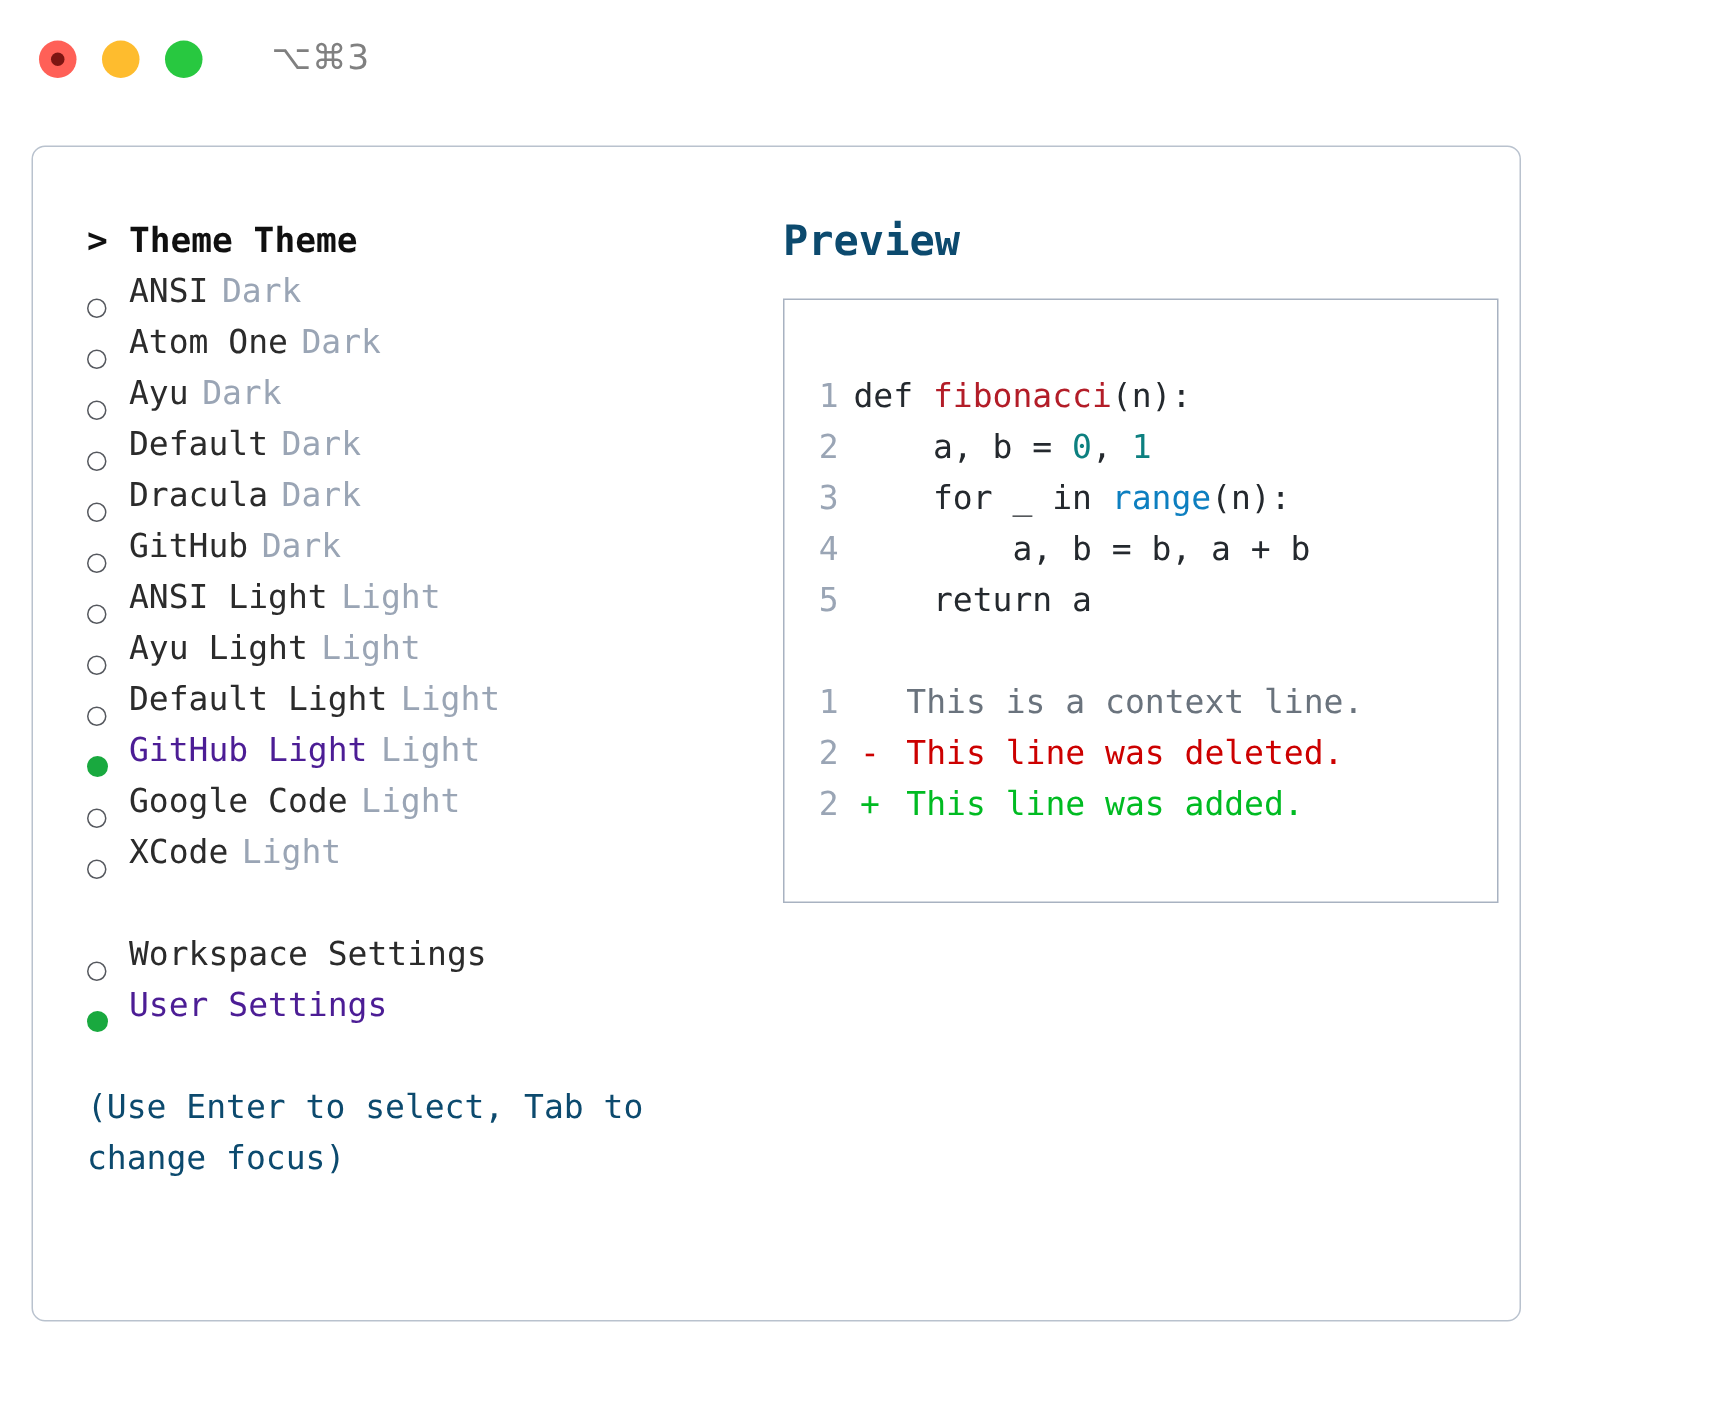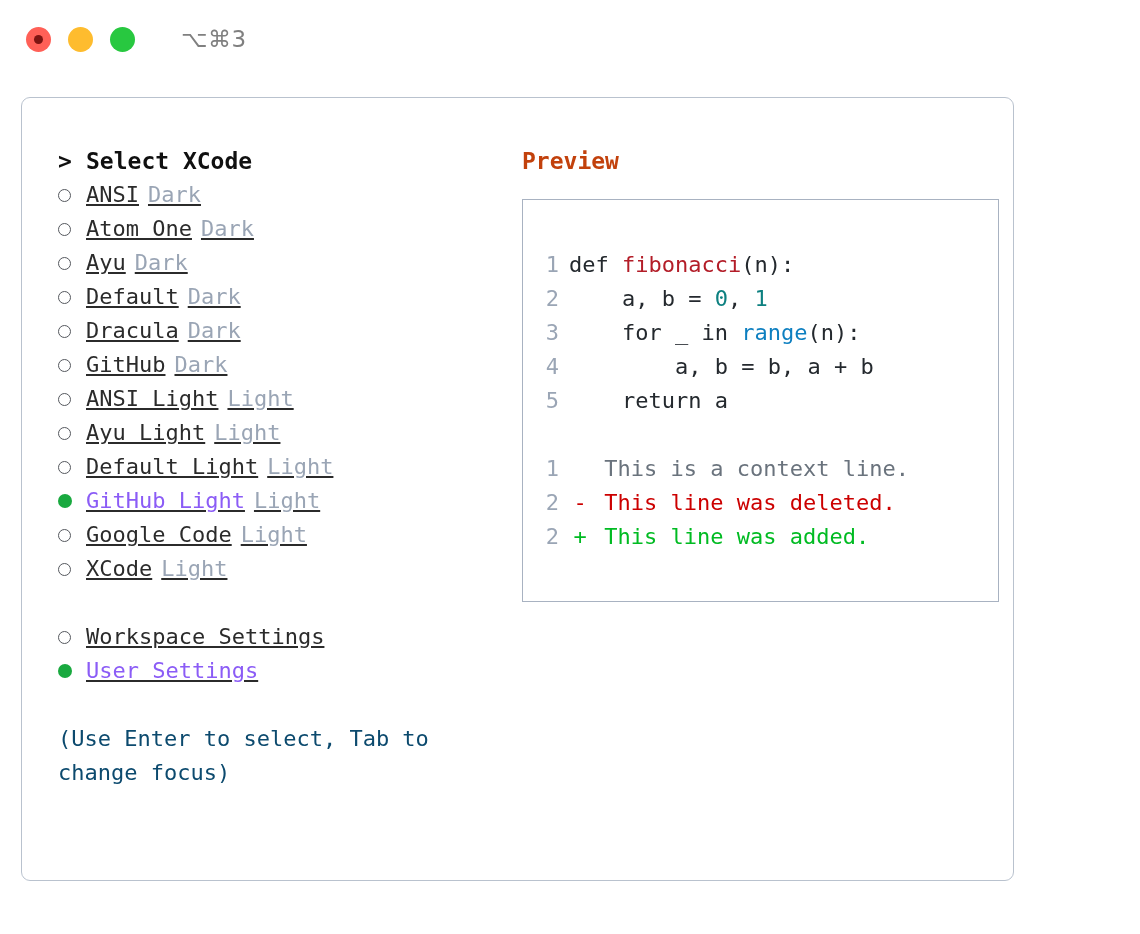--- a/index.html
+++ b/index.html
@@ -103,46 +103,45 @@
     width: 28px;
     flex: 0 0 28px;
     color: #101010;
   }
   .section-head.indent .caret { color: transparent; }
 
   .opt-row {
     height: 34px;
     line-height: 34px;
     display: flex;
-    align-items: center;
+    align-items: flex-end;
     font-size: 22px;
     color: #2b2b2b;
     white-space: nowrap;
-    text-decoration: underline;
   }
   .bullet {
     width: 28px;
     flex: 0 0 28px;
     display: flex;
     align-items: center;
   }
   .bullet .ring {
     width: 13px;
     height: 13px;
     border-radius: 50%;
     border: 1.6px solid #55585e;
     box-sizing: border-box;
   }
   .bullet .dot {
     width: 14px;
     height: 14px;
     border-radius: 50%;
     background: #19a93f;
   }
-  .opt-row.selected .opt-label { color: #8b5cf6; }
+  .opt-row.selected .opt-label { color: #4c1d95; }
   .opt-label { color: #2b2b2b; }
   .opt-tag {
     color: #9aa5b5;
     margin-left: 9px;
   }
 
   .spacer-sm { height: 34px; }
   .spacer-md { height: 34px; }
 
   .hint {
@@ -153,23 +152,23 @@
     white-space: pre-wrap;
   }
 
   
   .right-col {
     flex: 1 1 auto;
     padding-left: 20px;
     box-sizing: border-box;
   }
   .preview-title {
-    font-size: 23px;
+    font-size: 28px;
     font-weight: bold;
-    color: #c2410c;
+    color: #0c4a6e;
     height: 34px;
     line-height: 34px;
     margin-bottom: 0;
   }
   .preview-box {
     margin-top: 21px;
     width: 477px;
     height: 403px;
     border: 1.5px solid #a8b2c1;
     box-sizing: border-box;
@@ -224,21 +223,21 @@
     <div class="shortcut">⌥⌘3</div>
   </div>
 
   <div class="panel">
     <div class="panel-inner">
 
       <div class="left-col">
 
         <div class="section-head">
           <span class="caret">&gt;</span>
-          <span>Select XCode</span>
+          <span>Theme Theme</span>
         </div>
 
         <div id="theme-list">
             <div class="opt-row">
               <span class="bullet">
                 <span class="ring"></span>
               </span>
               <span class="opt-label">ANSI</span>
               <span class="opt-tag">Dark</span>
             </div>

